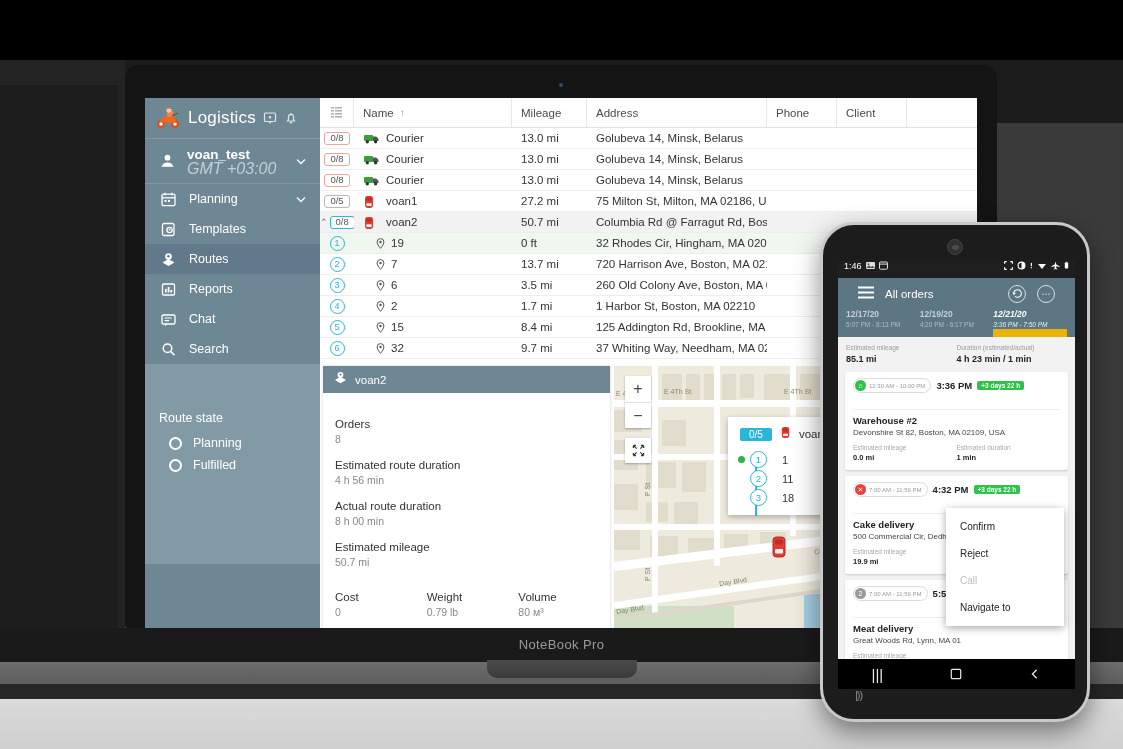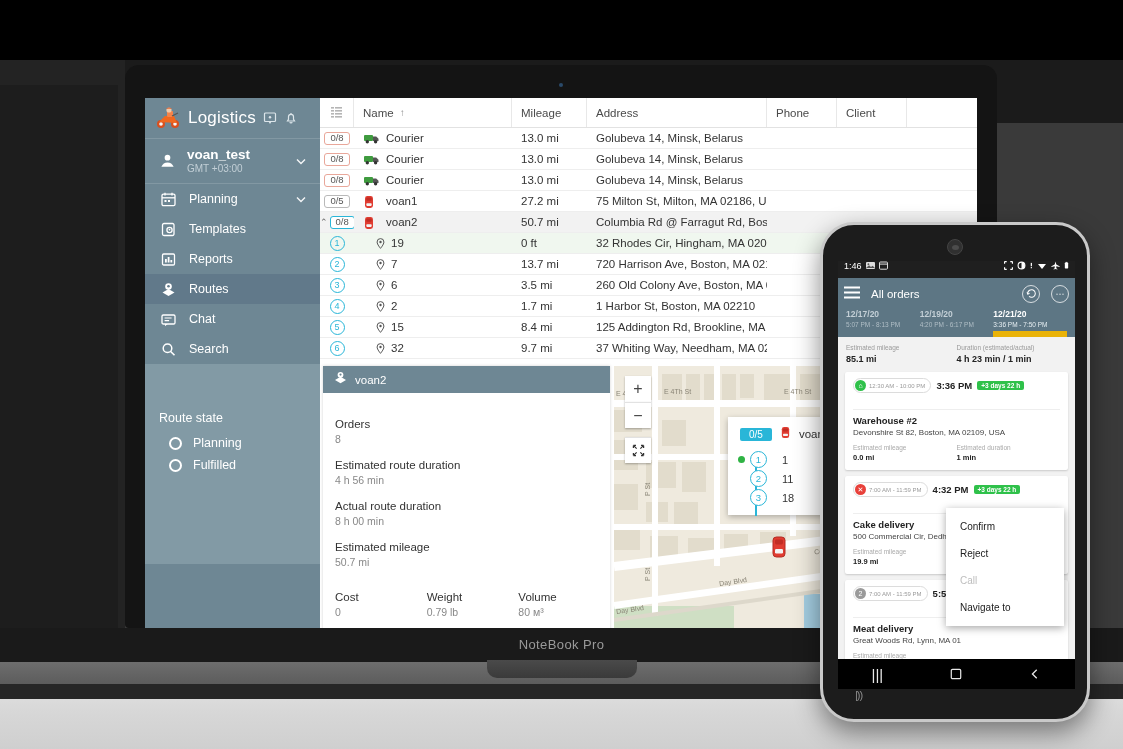--- a/index.html
+++ b/index.html
@@ -37,21 +37,21 @@
   
   .sidebar { position:absolute; left:0; top:0; width:175px; height:586px; background:#6e8794; }
   .sb-brand { height:40px; display:flex; align-items:center; padding:0 0 0 10px; gap:7px; }
   .sb-logo { width:26px; height:22px; position:relative; flex:0 0 auto; }
   .sb-title { color:#fff; font-size:17px; font-weight:400; letter-spacing:.2px; }
   .sb-ico { width:14px; height:14px; opacity:.92; }
   .sb-sep { height:1px; background:rgba(255,255,255,.14); margin:0 0 0 0; }
   .sb-user { height:44px; display:flex; align-items:center; gap:11px; padding:0 12px 0 14px; }
   .sb-user-txt { flex:1; }
   .sb-user-name { color:#fff; font-size:13.5px; font-weight:700; line-height:15px; }
-  .sb-user-tz { color:#c2cfd6; font-size:10px; line-height:13px; }
+  .sb-user-tz { color:#c2cfd6; font-size:16px; line-height:13px;font-style:italic; }
   .sb-item { height:30px; display:flex; align-items:center; gap:12px; padding:0 12px 0 15px;
              color:#fff; font-size:12.5px; cursor:default; }
   .sb-item.active { background:#61798a; }
   .sb-item .chev { margin-left:auto; }
   .sb-item-icon { width:17px; height:17px; display:flex; align-items:center; justify-content:center; flex:0 0 auto; }
   .sb-state { background:#829aa5; padding:10px 0 0 0; flex:1 1 auto; height:200px; }
   .sb-state-title { color:#fff; font-size:12.5px; padding:0 0 7px 14px;margin-top:37px; }
   .sb-radio-row { display:flex; align-items:center; gap:11px; padding:4px 0 4px 24px; }
   .sb-radio { width:13px; height:13px; border-radius:50%; border:2px solid #fff; position:relative; flex:0 0 auto; }
   .sb-radio.on::after { content:""; position:absolute; left:2.5px; top:2.5px; width:4px; height:4px;
@@ -130,32 +130,32 @@
            box-shadow:0 10px 26px rgba(0,0,0,.45); }
   .phone-cam { position:absolute; left:50%; top:14px; margin-left:-8px; width:16px; height:16px;
                border-radius:50%; background:#303030; border:1px solid #444; }
   .phone-cam::after{ content:""; position:absolute; left:4px; top:5px; width:7px; height:5px;
                border-radius:50%; background:#4c4c4c; }
   .phone-screen { position:absolute; left:15px; top:36px; width:237px; height:398px; background:#f2f2f2;
                   overflow:hidden; }
   .ph-status { height:17px; background:#1f1f1f; display:flex; align-items:flex-start; padding:0 6px;
                color:#fff; font-size:9px; gap:4px; }
   .ph-status .right { margin-left:auto; display:flex; gap:4px; align-items:center; }
-  .ph-appbar { height:31px; background:#5d7684; display:flex; align-items:center; padding:0 6px; gap:11px; }
+  .ph-appbar { height:31px; background:#5d7684; display:flex; align-items:center; padding:0 20px; gap:11px; }
   .ph-appbar-title { color:#fff; font-size:11.5px; }
   .ph-appbar .sp { margin-left:auto; }
   .circ-btn { width:18px; height:18px; border-radius:50%; border:1px solid rgba(255,255,255,.75);
               display:flex; align-items:center; justify-content:center; color:#fff; font-size:9px; }
   .ph-dates { height:28px; background:#5d7684; display:flex; padding:0 8px; }
   .ph-date { flex:1; padding-top:0px; }
   .ph-date-d { font-size:8.5px; color:#c3cfd6; font-weight:700; line-height:11px; }
   .ph-date-t { font-size:6.5px; color:#b0bec6; line-height:10px; }
   .ph-date.active .ph-date-d { color:#fff; }
   .ph-date.active .ph-date-t { color:#e6eef2; }
-  .ph-date.active { border-bottom:6px solid #eab308; }
+  .ph-date.active { border-bottom:8px solid #eab308;font-style:italic; }
   .ph-summary { background:#f2f2f2; display:flex; padding:6px 8px 7px 8px; }
   .ph-sum-col { flex:1; }
   .ph-sum-l { font-size:6.5px; color:#9a9a9a; line-height:10px; }
   .ph-sum-v { font-size:9px; color:#222; font-weight:700; line-height:12px; }
   .ph-list { padding:0 7px; }
   .ph-card { background:#fff; border-radius:2px; margin-bottom:6px; padding:6px 8px 7px 8px;
              box-shadow:0 1px 2px rgba(0,0,0,.17); }
   .pc-top { display:flex; align-items:center; gap:5px; padding-bottom:16px; border-bottom:1px solid #eee; }
   .pc-win { display:flex; align-items:center; gap:3px; border:1px solid #dcdcdc; border-radius:9px;
             padding:1px 5px 1px 1px; }
@@ -281,41 +281,41 @@
           <span class="sb-item-icon">
             <svg viewBox="0 0 17 17" width="17" height="17">
                 <path d="M12.5 2.5 H4 a1.5 1.5 0 0 0 -1.5 1.5 v9 a1.5 1.5 0 0 0 1.5 1.5 h8.5 a1.5 1.5 0 0 0 1.5 -1.5 V4 a1.5 1.5 0 0 0 -1.5 -1.5 Z" fill="none" stroke="#fff" stroke-width="1.3"></path>
                 <circle cx="9.5" cy="9" r="2.6" fill="#6e8794" stroke="#fff" stroke-width="1.3"></circle>
                 <circle cx="9.5" cy="8.6" r=".9" fill="#fff"></circle>
               </svg>
           </span>
           <span>Templates</span>
         </div>
 
+        <div class="sb-item active">
+          <span class="sb-item-icon">
+            <svg viewBox="0 0 17 17" width="17" height="17">
+                <path d="M2.5 11.5 L8.5 15 L14.5 11.5 L8.5 8 Z" fill="#fff"></path>
+                <circle cx="8.5" cy="5.5" r="3.3" fill="#fff"></circle>
+                <circle cx="8.5" cy="5.2" r="1.3" fill="#61798a"></circle>
+              </svg>
+          </span>
+          <span>Routes</span>
+        </div>
+
         <div class="sb-item">
           <span class="sb-item-icon">
             <svg viewBox="0 0 17 17" width="17" height="17">
                 <rect x="2.5" y="3" width="12" height="11" rx="1.2" fill="none" stroke="#fff" stroke-width="1.3"></rect>
                 <rect x="5" y="8" width="1.8" height="3.5" fill="#fff"></rect>
                 <rect x="7.7" y="6" width="1.8" height="5.5" fill="#fff"></rect>
                 <rect x="10.4" y="9" width="1.8" height="2.5" fill="#fff"></rect>
               </svg>
           </span>
           <span>Reports</span>
-        </div>
-
-        <div class="sb-item active">
-          <span class="sb-item-icon">
-            <svg viewBox="0 0 17 17" width="17" height="17">
-                <path d="M2.5 11.5 L8.5 15 L14.5 11.5 L8.5 8 Z" fill="#fff"></path>
-                <circle cx="8.5" cy="5.5" r="3.3" fill="#fff"></circle>
-                <circle cx="8.5" cy="5.2" r="1.3" fill="#61798a"></circle>
-              </svg>
-          </span>
-          <span>Routes</span>
         </div>
 
         <div class="sb-item">
           <span class="sb-item-icon">
             <svg viewBox="0 0 17 17" width="17" height="17">
                 <rect x="2" y="4" width="13" height="9" rx="1.3" fill="none" stroke="#fff" stroke-width="1.3"></rect>
                 <path d="M4.6 7 h7 M4.6 9.6 h4.5" stroke="#fff" stroke-width="1.2"></path>
                 <path d="M5 13 L5 15.3 L7.6 13 Z" fill="#fff"></path>
               </svg>
           </span>

